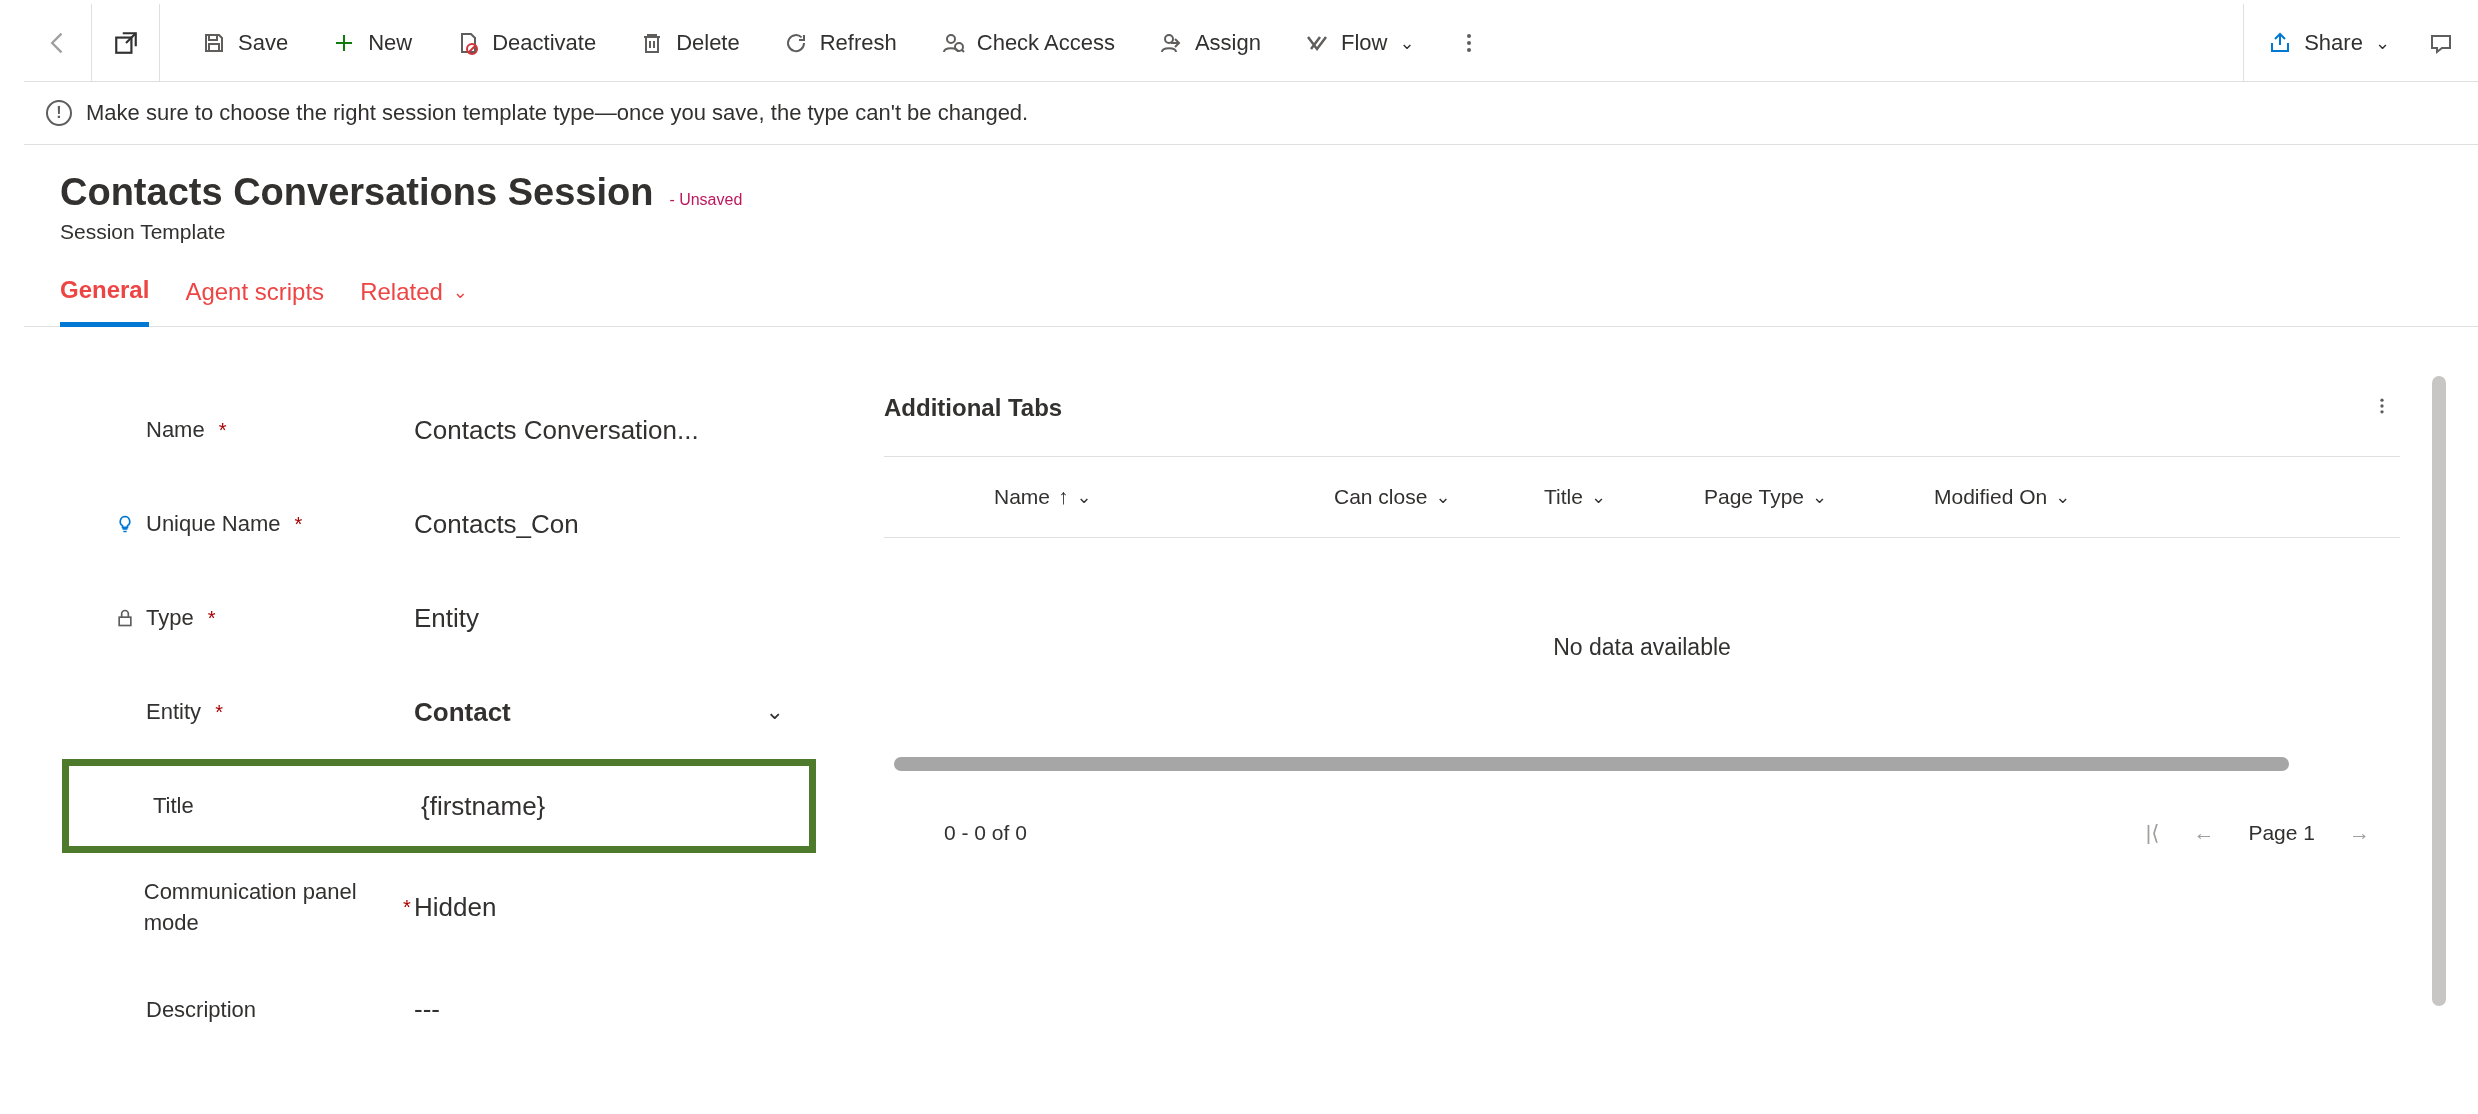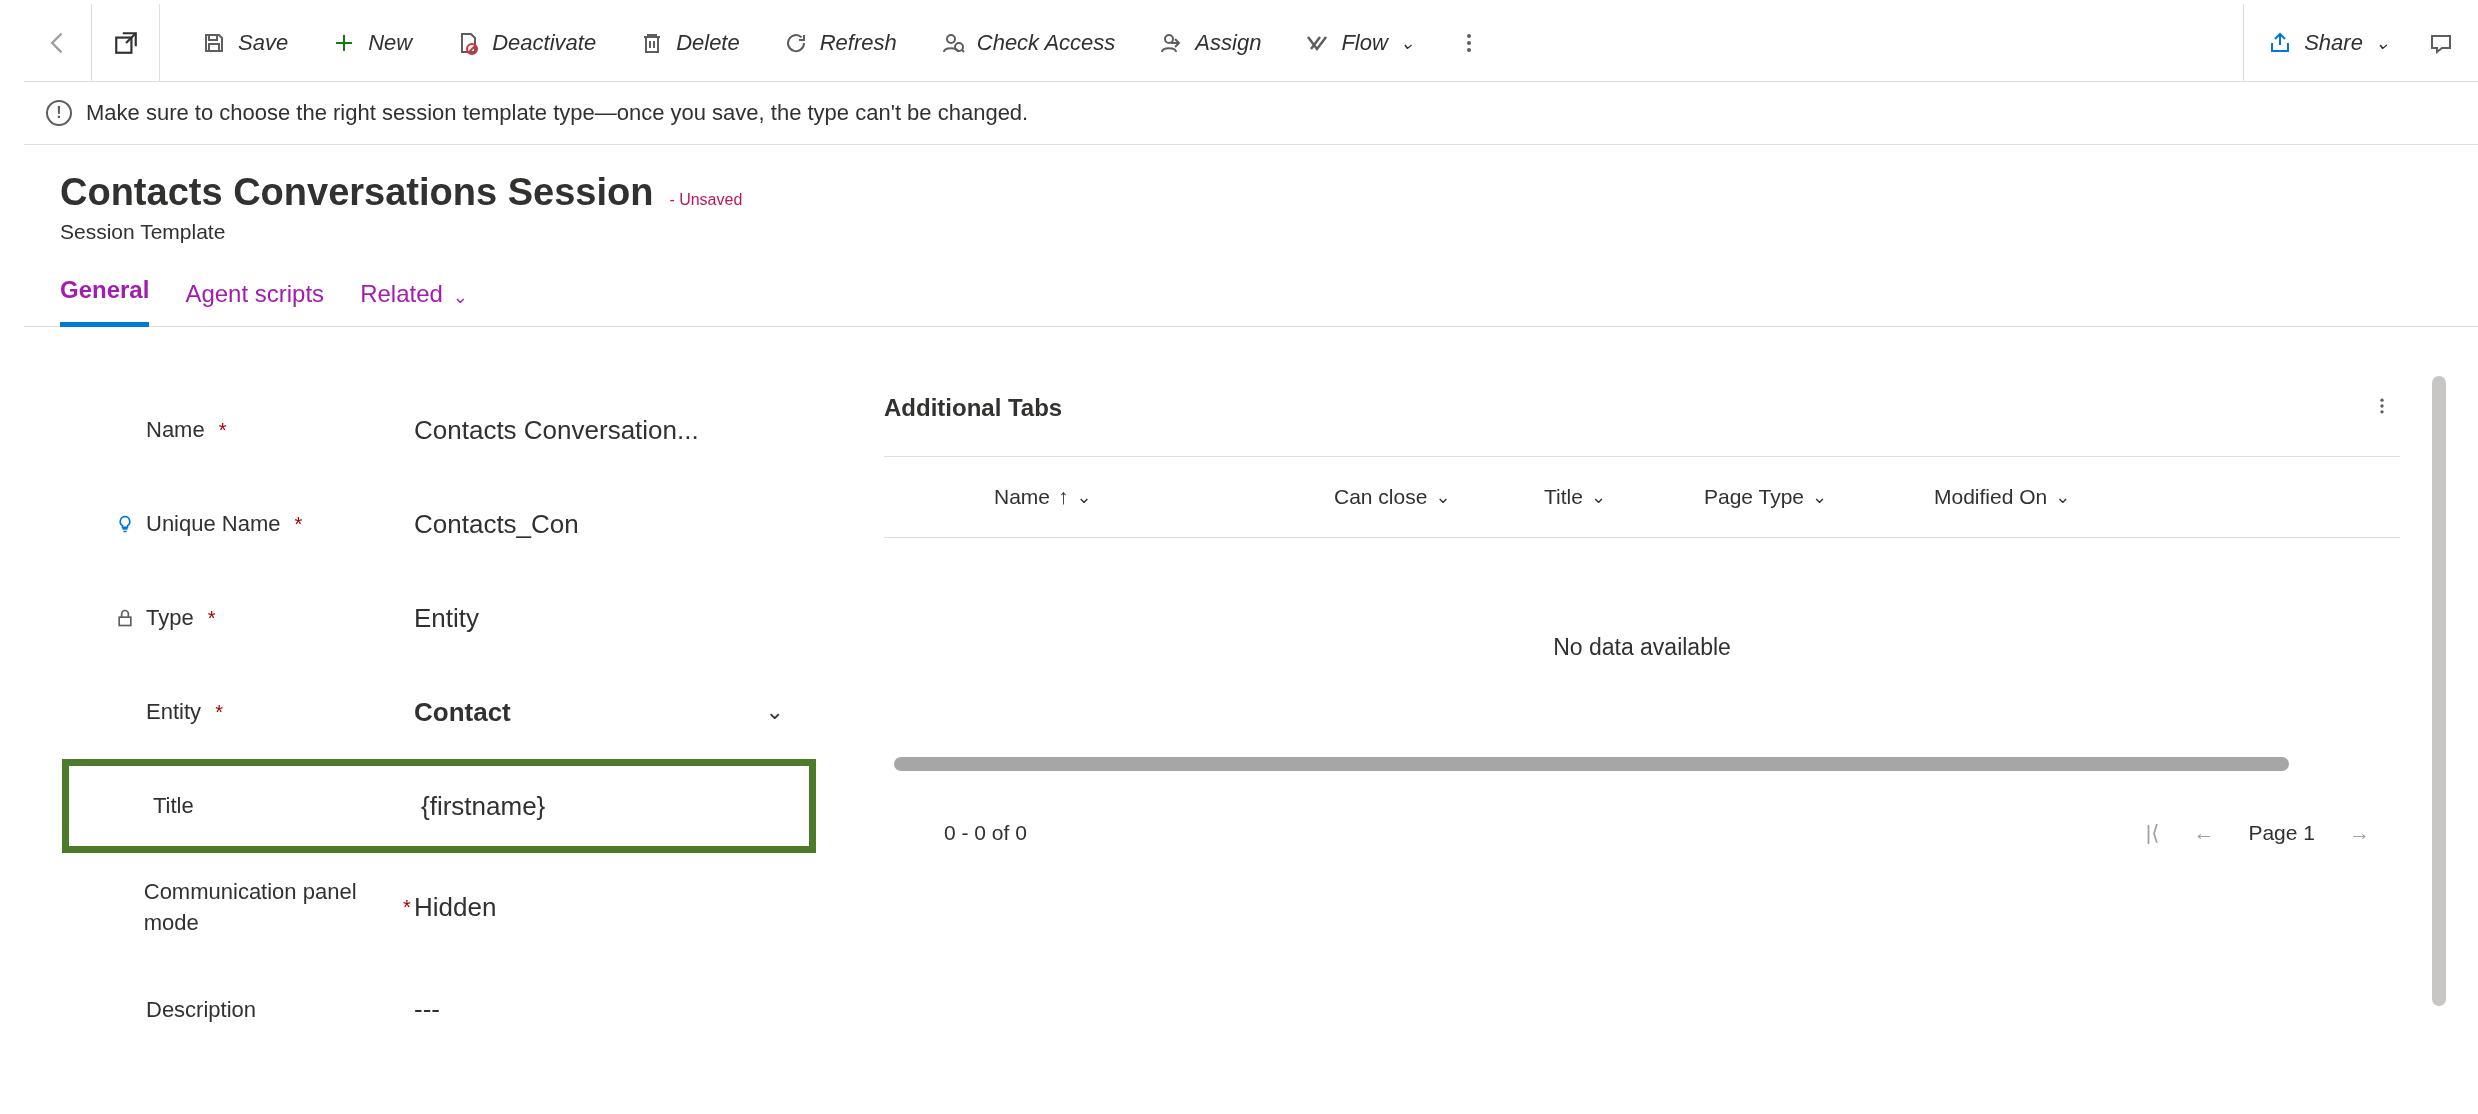--- a/index.html
+++ b/index.html
@@ -23,21 +23,20 @@
     flex-direction: column;
   }
   
   .cmd-bar {
     display: flex;
     align-items: center;
     height: 82px;
     border-bottom: 1px solid #e1dfdd;
     padding: 4px 10px 0 0;
     font-size: 22px;
-    font-style: italic;
   }
   .cmd-left {
     display: flex;
     align-items: center;
     height: 100%;
   }
   .cmd-back, .cmd-popout {
     width: 68px;
     height: 100%;
     display: flex;
@@ -131,23 +130,23 @@
   .tabs {
     display: flex;
     gap: 36px;
     padding: 32px 36px 0 36px;
     border-bottom: 1px solid #e1dfdd;
     font-size: 24px;
   }
   .tab {
     padding-bottom: 18px;
     cursor: pointer;
-    color: #a21caf;
-    display: flex;
-    align-items: flex-end;
+    color: #ef4444;
+    display: flex;
+    align-items: center;
     gap: 10px;
   }
   .tab.active {
     font-weight: 700;
     border-bottom: 5px solid #0078d4;
     margin-bottom: -1px;
   }
   
   .content {
     display: flex;

